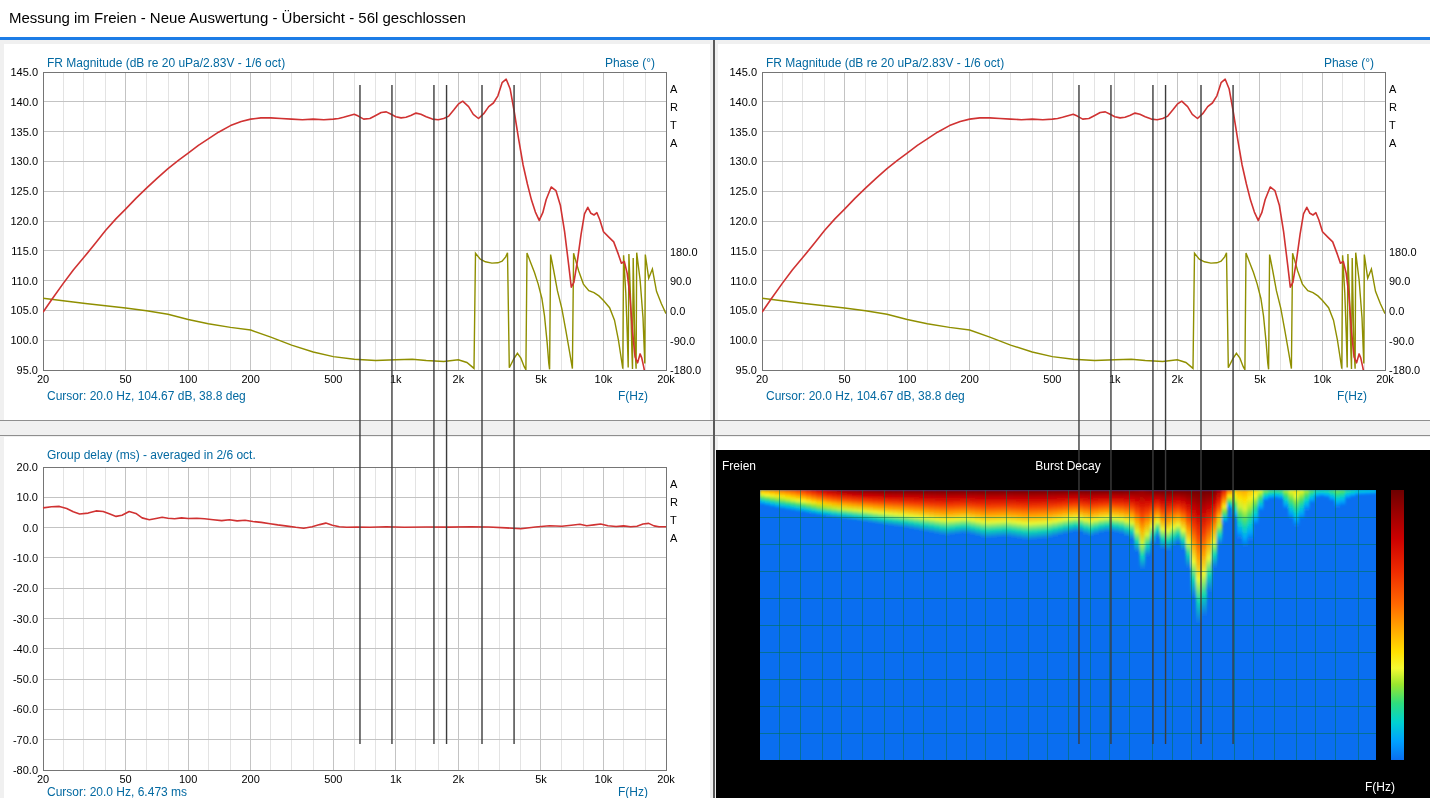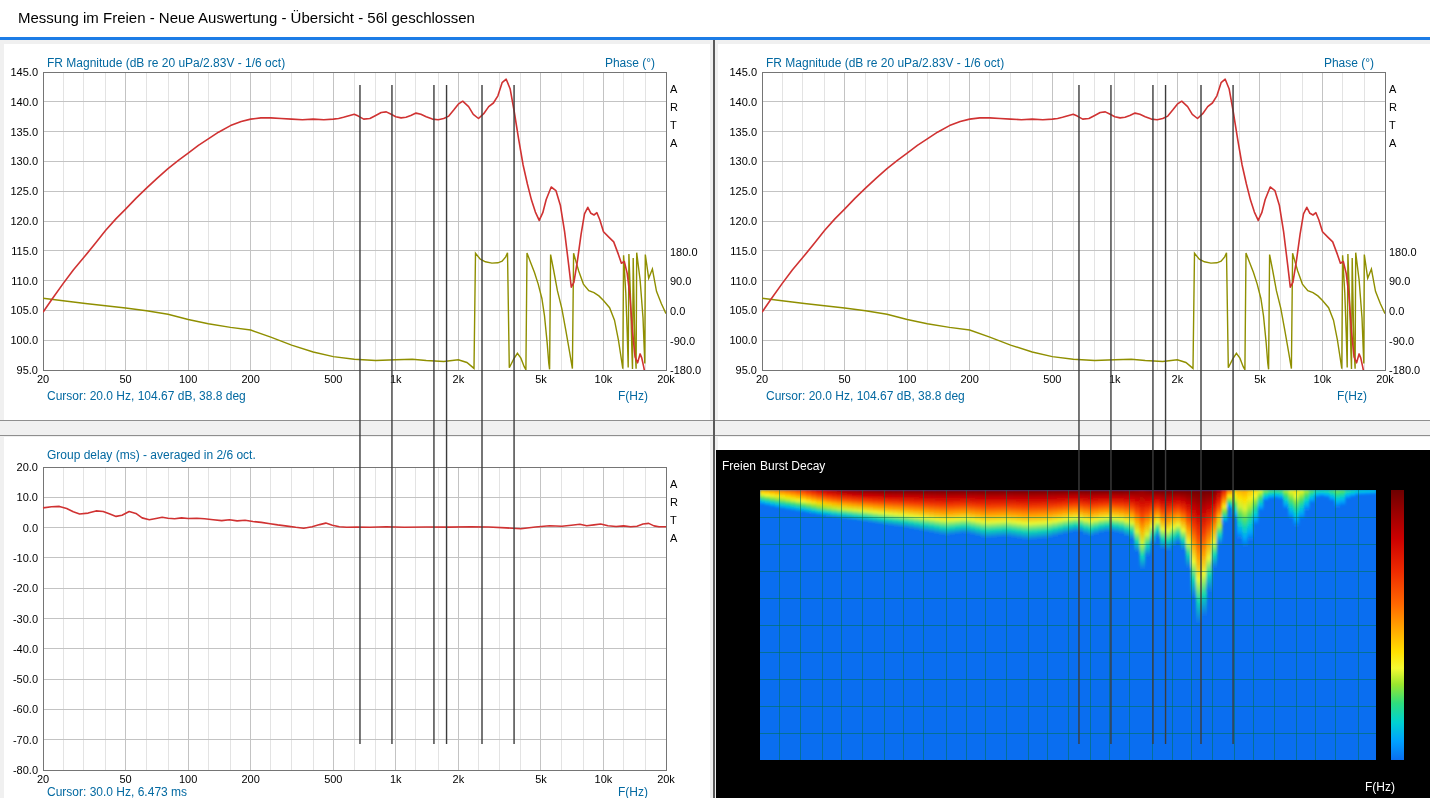--- a/index.html
+++ b/index.html
@@ -1,34 +1,34 @@
 <!DOCTYPE html>
 <html><head>
 <meta charset="utf-8">
 <style>
   html,body{margin:0;padding:0}
   body{width:1430px;height:798px;position:relative;background:#f0f0f0;
        font-family:"Liberation Sans",sans-serif;overflow:hidden}
   .titlebar{position:absolute;left:0;top:0;width:1430px;height:37px;background:#ffffff}
-  .title-text{position:absolute;left:18px;top:9px;font-size:15px;color:#000;white-space:nowrap}
+  .title-text{position:absolute;left:9px;top:9px;font-size:15px;color:#000;white-space:nowrap}
   .blue-rule{position:absolute;left:0;top:37px;width:1430px;height:3px}
   .panel{position:absolute;background:#fff}
   #panel-tl{left:4px;top:44px;width:706px;height:376px}
   #panel-tr{left:718px;top:44px;width:712px;height:376px}
   #panel-bl{left:4px;top:437px;width:706px;height:361px}
   #panel-br-white{position:absolute;left:718px;top:437px;width:712px;height:13px;background:#fff}
   #panel-br{left:716px;top:450px;width:714px;height:348px;background:#000}
   .splitter-h{position:absolute;left:0;width:1430px;height:1px;background:#8e8e8e}
   .divider-v{position:absolute;top:40px;left:713px;width:2px;height:758px;background:#5a5a5a}
   svg.plot{position:absolute;left:0;top:0;width:1430px;height:798px;pointer-events:auto}
   #overlay{pointer-events:none}
   .lbl{position:absolute;font-size:12px;color:#0369a1;white-space:nowrap}
   .lbl.white{color:#fff}
   .r{text-align:center}
-  .c{text-align:left}
+  .c{text-align:center}
   svg text{font-family:"Liberation Sans",sans-serif;font-size:11px;fill:#000}
 </style>
 </head>
 <body>
 
 <div class="titlebar">
   <span class="title-text">Messung im Freien - Neue Auswertung - Übersicht - 56l geschlossen</span>
 </div>
 <div class="blue-rule" id="blue-rule" style="background: rgb(29, 124, 230);"></div>
 
@@ -1609,18 +1609,18 @@
 <span class="lbl r" style="left:594px;top:56px;width:72px">Phase (°)</span>
 <span class="lbl" style="left:47px;top:389px">Cursor: 20.0 Hz, 104.67 dB, 38.8 deg</span>
 <span class="lbl r" style="left:600px;top:389px;width:66px">F(Hz)</span>
 
 <span class="lbl" style="left:766px;top:56px">FR Magnitude (dB re 20 uPa/2.83V - 1/6 oct)</span>
 <span class="lbl r" style="left:1313px;top:56px;width:72px">Phase (°)</span>
 <span class="lbl" style="left:766px;top:389px">Cursor: 20.0 Hz, 104.67 dB, 38.8 deg</span>
 <span class="lbl r" style="left:1319px;top:389px;width:66px">F(Hz)</span>
 
 <span class="lbl" style="left:47px;top:448px">Group delay (ms) - averaged in 2/6 oct.</span>
-<span class="lbl" style="left:47px;top:785px">Cursor: 30.0 Hz, 6.473 ms</span>
+<span class="lbl" style="left:47px;top:785px">Cursor: 20.0 Hz, 6.473 ms</span>
 <span class="lbl r" style="left:600px;top:785px;width:66px">F(Hz)</span>
 
 <span class="lbl white" style="left:722px;top:459px">Freien</span>
 <span class="lbl white c" style="left:760px;top:459px;width:616px">Burst Decay</span>
 <span class="lbl white r" style="left:1340px;top:780px;width:80px">F(Hz)</span>
 
 </body></html>

